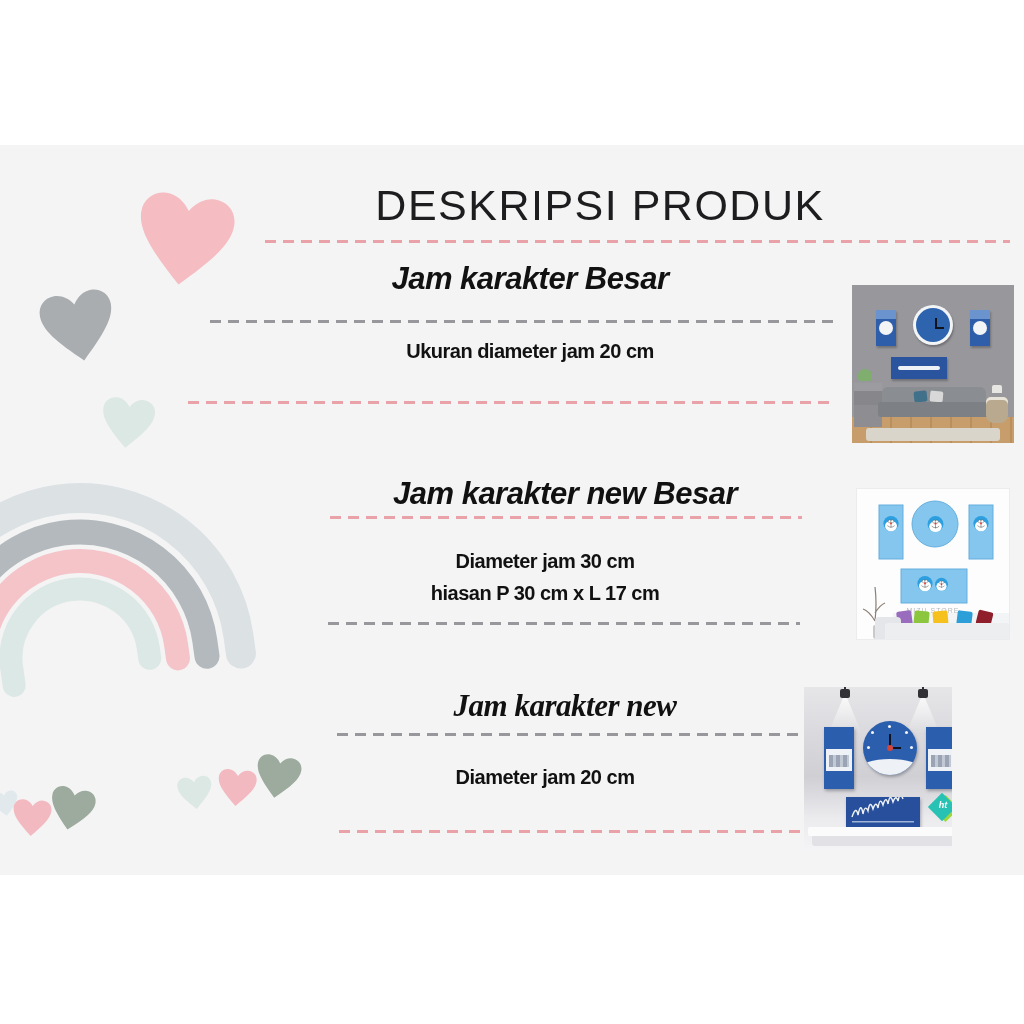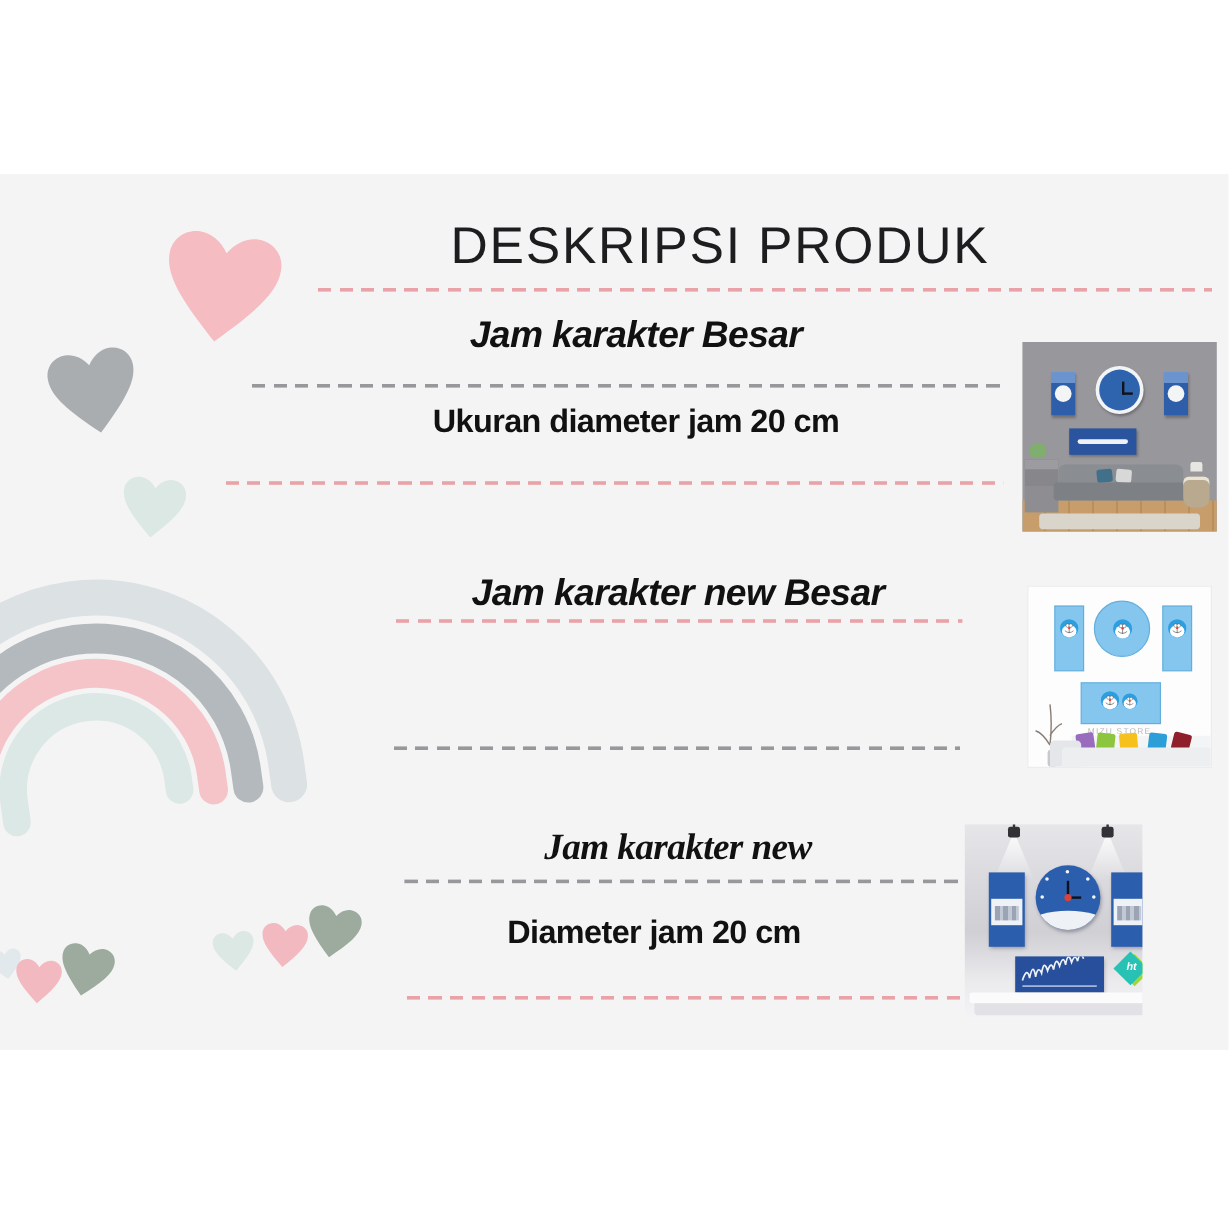--- a/index.html
+++ b/index.html
@@ -5,21 +5,21 @@
   html,body{margin:0;padding:0;background:#ffffff;}
   #page{position:relative;width:1024px;height:1024px;background:#ffffff;overflow:hidden;
         font-family:"Liberation Sans",sans-serif;}
   #card{position:absolute;left:0;top:145px;width:1024px;height:730px;background:#f4f4f5;}
 
   
   .page-title{position:absolute;left:300px;top:181px;width:600px;text-align:center;
       font-size:43px;font-weight:400;letter-spacing:1.5px;color:#1d1d1f;}
   .sec-heading{position:absolute;text-align:center;font-style:italic;font-weight:700;
       font-size:31px;letter-spacing:-0.5px;color:#111;}
-  .sec-body{position:absolute;text-align:center;font-weight:700;font-size:27px;
+  .sec-body{position:absolute;text-align:center;font-weight:700;font-size:20px;
       line-height:32px;letter-spacing:-0.5px;color:#111;}
 
   
   .dash{position:absolute;height:3px;}
   .dash.pink{background:repeating-linear-gradient(90deg,#e9a2a8 0 11px,transparent 11px 18px);}
   .dash.gray{background:repeating-linear-gradient(90deg,#97979c 0 11px,transparent 11px 18px);}
 
   .decor{position:absolute;}
 
   
@@ -118,20 +118,24 @@
 
   <div class="sec-heading" style="left:200px;top:261px;width:660px;">Jam karakter Besar</div>
   <div class="dash gray" style="left:210px;top:320px;width:628px;"></div>
   <div class="sec-body" style="left:200px;top:335px;width:660px;">
     <div style="position:static;">Ukuran diameter jam 20 cm</div>
   </div>
   <div class="dash pink" style="left:188px;top:401px;width:648px;"></div>
 
   <div class="sec-heading" style="left:235px;top:476px;width:660px;">Jam karakter new Besar</div>
   <div class="dash pink" style="left:330px;top:516px;width:472px;"></div>
+  <div class="sec-body" style="left:215px;top:545px;width:660px;">
+    <div style="position:static;">Diameter jam 30 cm</div>
+    <div style="position:static;">hiasan P 30 cm x L 17 cm</div>
+  </div>
   <div class="dash gray" style="left:328px;top:622px;width:472px;"></div>
 
   <div class="sec-heading" style="left:235px;top:688px;width:660px;font-family:Liberation Serif, serif;">Jam karakter new</div>
   <div class="dash gray" style="left:337px;top:733px;width:463px;"></div>
   <div class="sec-body" style="left:215px;top:761px;width:660px;text-align:center;">
     <div style="position:static;">Diameter jam 20 cm</div>
   </div>
   <div class="dash pink" style="left:339px;top:830px;width:497px;"></div>
 
   <div id="photo1" class="photo">

